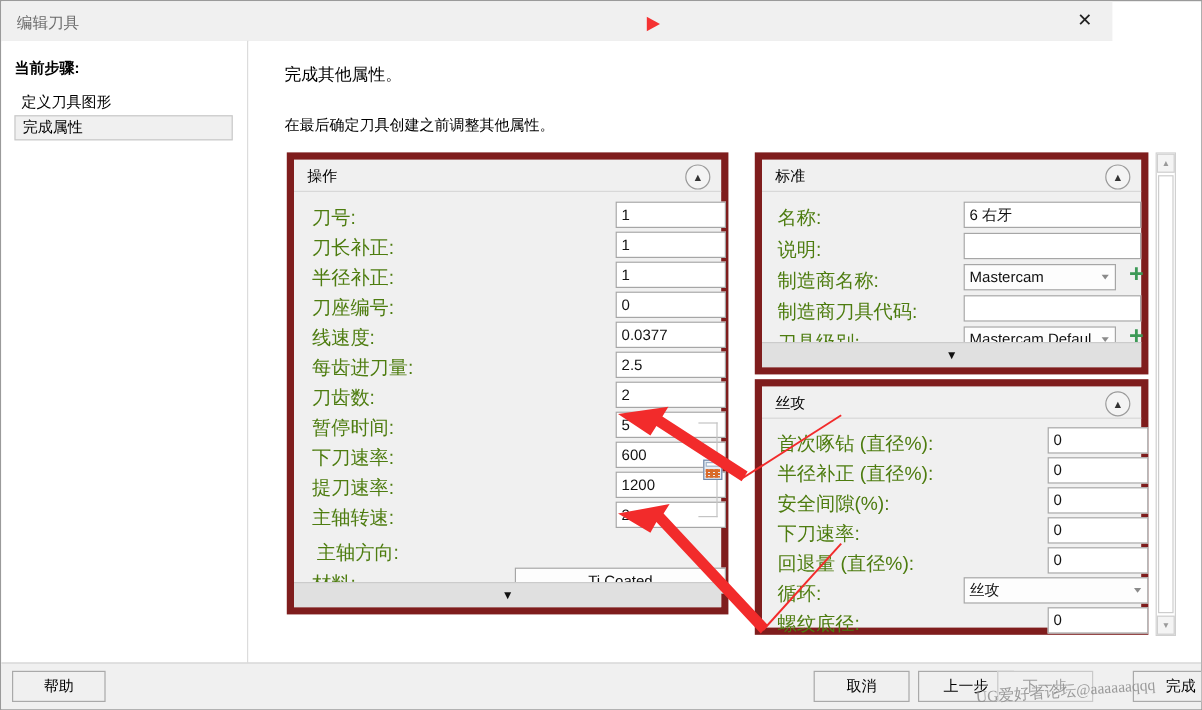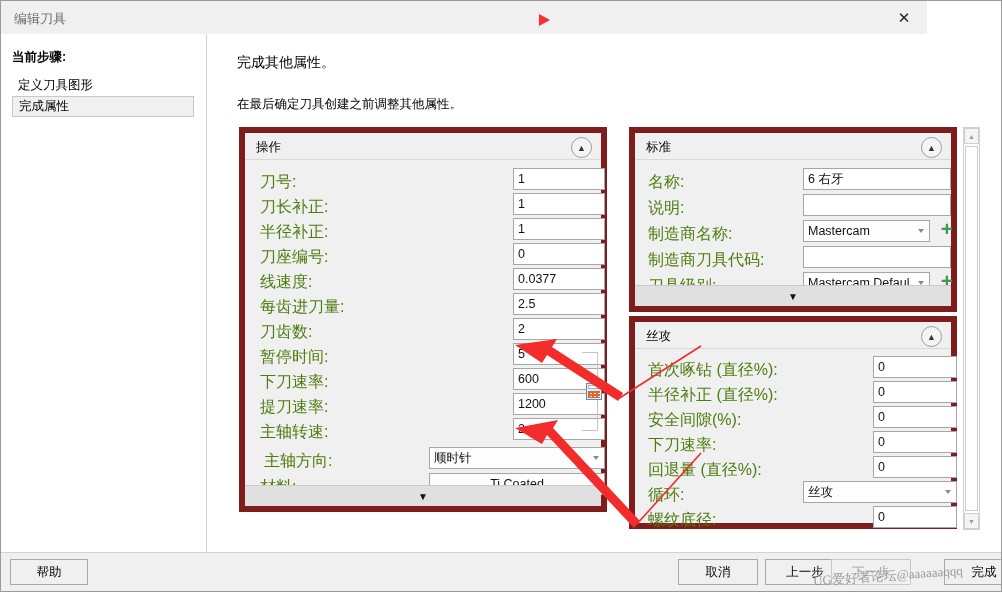--- a/index.html
+++ b/index.html
@@ -346,24 +346,20 @@
           </div>
         </div>
         <div class="row" style="top: 285px;">
           <div class="lbl" style="left: 15px;">主轴转速:</div>
           <div class="fld" style="left: 268px; width: 92px;">
             <span>2</span>
           </div>
         </div>
         <div class="row" style="top: 314px;">
           <div class="lbl" style="left: 19px;">主轴方向:</div>
-          <div class="sel" style="left: 184px; width: 176px;">
-            <span>顺时针</span>
-            <span class="caret"></span>
-          </div>
         </div>
         <div class="row" style="top: 340px;">
           <div class="lbl" style="left: 15px;">材料:</div>
           <div class="sel" style="left: 184px; width: 176px; justify-content: center;">
             <span>Ti Coated</span>
             <span class="caret"></span>
           </div>
         </div>
       </div>
 

